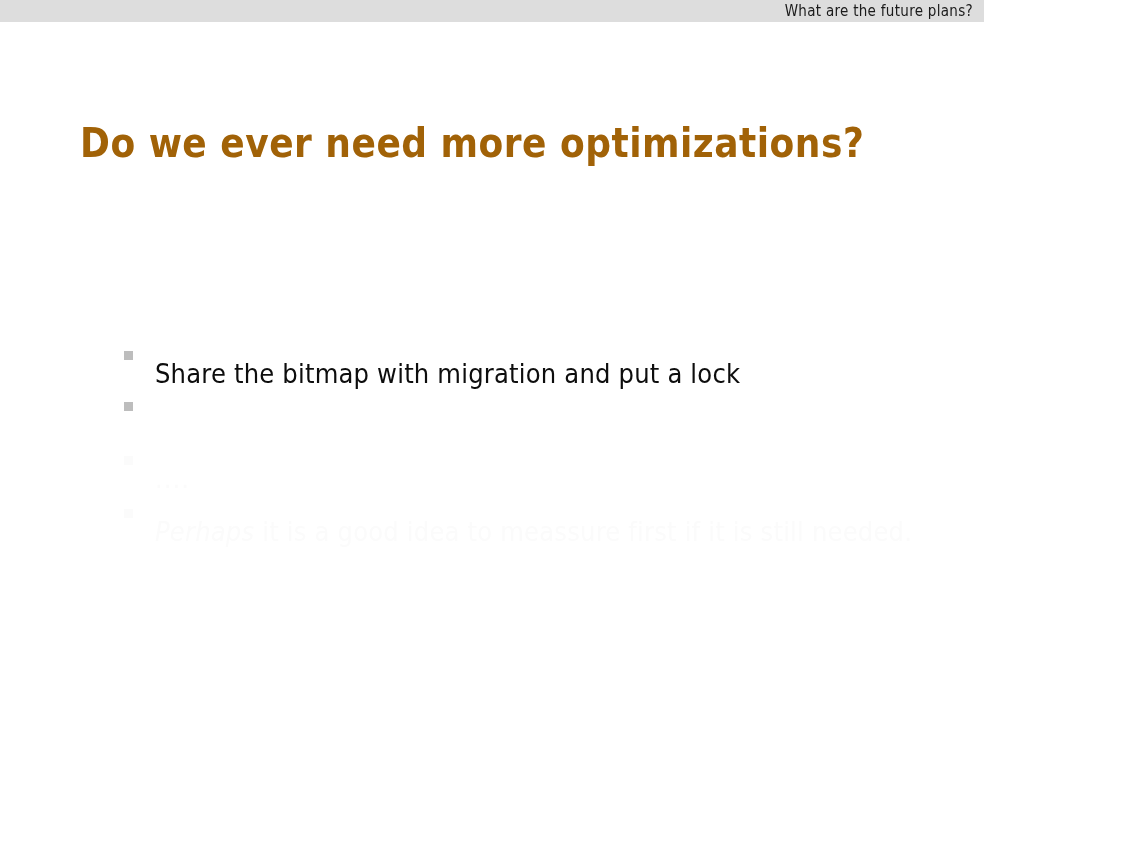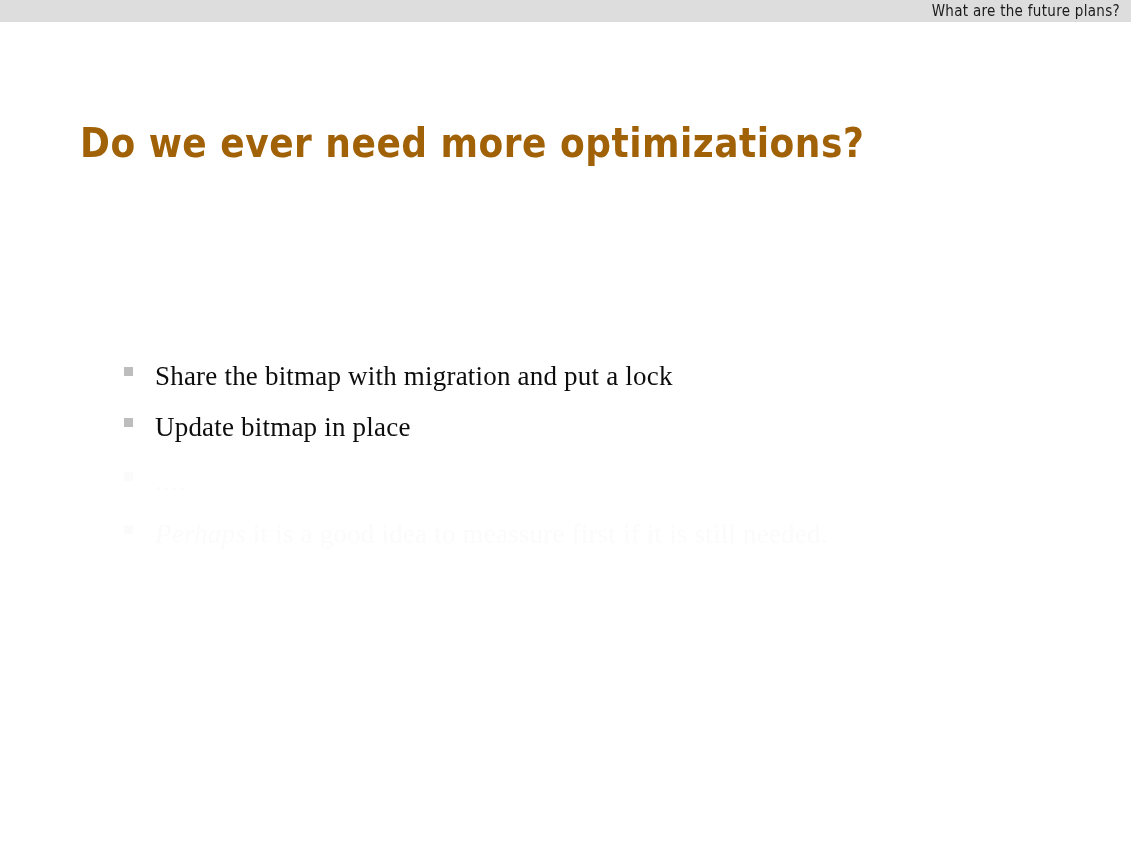--- a/index.html
+++ b/index.html
@@ -21,21 +21,21 @@
     position: absolute;
     inset: 0;
     background: #ffffff;
   }
 
   
   #headline-bar {
     position: absolute;
     left: 0;
     top: 0;
-    width: 1131px;
+    width: 984px;
     height: 22px;
     background: #dddddd;
   }
   #headline-text {
     position: absolute;
     right: 11px;
     top: 2px;
     font-size: 15px;
     line-height: 18px;
     color: #1a1a1a;
@@ -69,24 +69,23 @@
 
   
   #body {
     position: absolute;
     left: 124px;
     top: 356px;
     width: 960px;
   }
   .item {
     display: flex;
-    align-items: center;
+    align-items: flex-start;
     min-height: 40px;
     margin: 0 0 11px 0;
-    font-family: Liberation Serif, serif;
   }
   .bullet {
     flex: 0 0 auto;
     width: 9px;
     height: 9px;
     background: #bdbdbd;
     margin-right: 22px;
     position: relative;
     top: -5px;
   }
@@ -121,21 +120,20 @@
 
   <div id="body">
 
     <div class="item">
       <span class="bullet"></span>
       <span class="item-text">Share the bitmap with migration and put a lock</span>
     </div>
 
     <div class="item">
       <span class="bullet"></span>
-      <span class="item-text">Update bitmap in place</span>
     </div>
 
     <div class="item faded faded-dots">
       <span class="bullet"></span>
       <span class="item-text">....</span>
     </div>
 
     <div class="item faded">
       <span class="bullet"></span>
       <span class="item-text"><span class="em">Perhaps</span> <span>it is a good idea to meassure first if it is still needed.</span></span>

